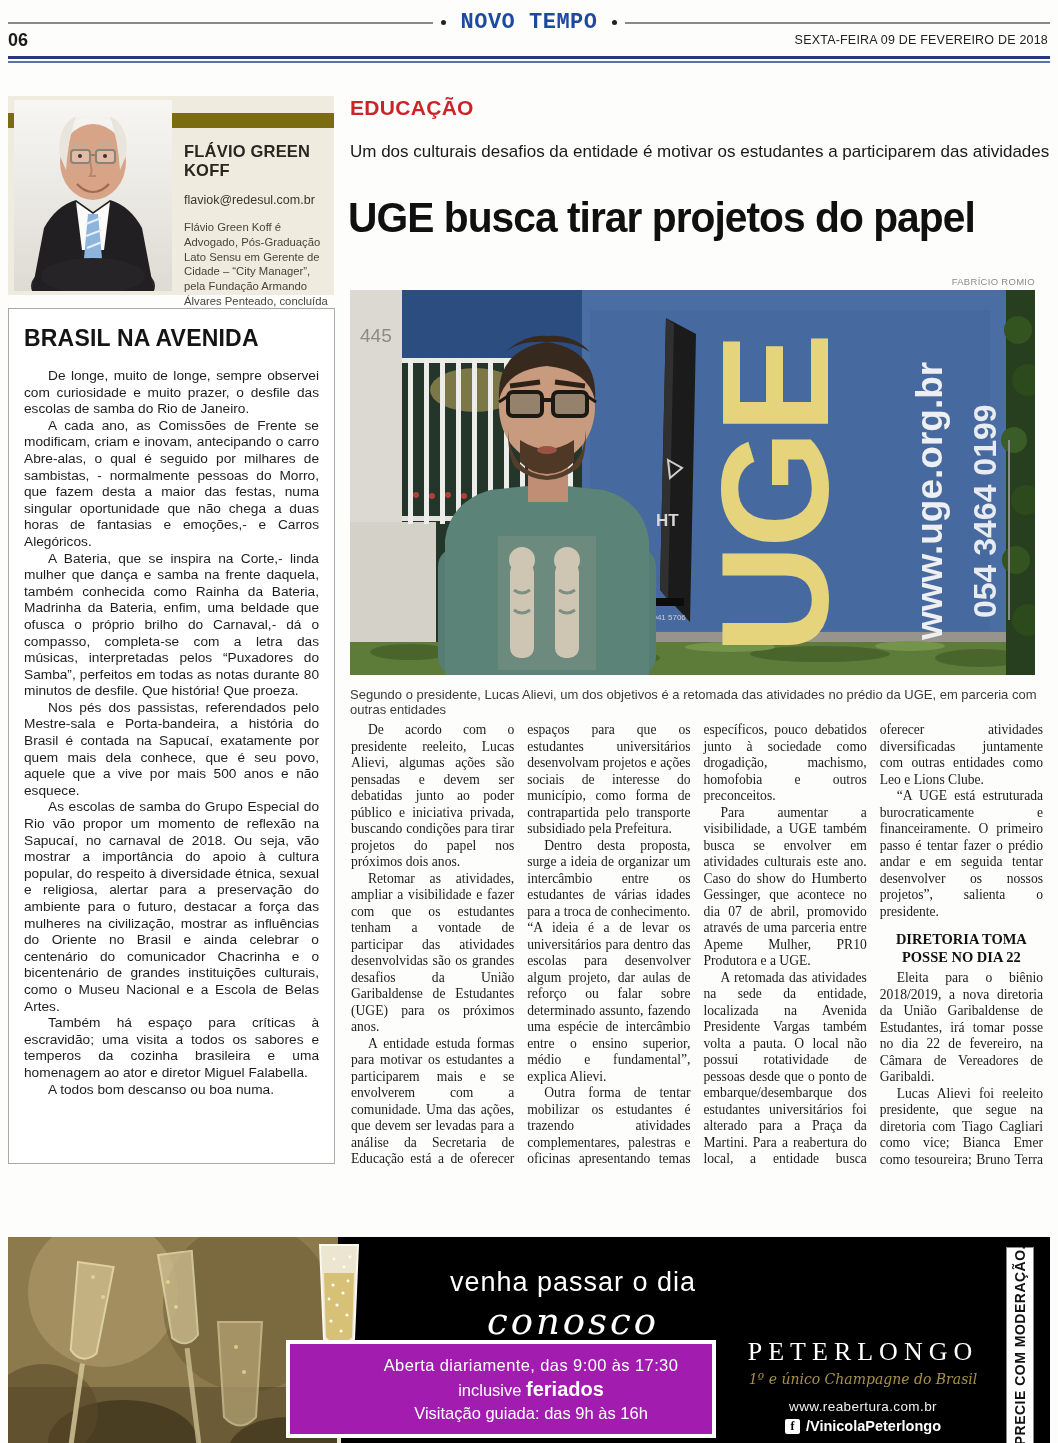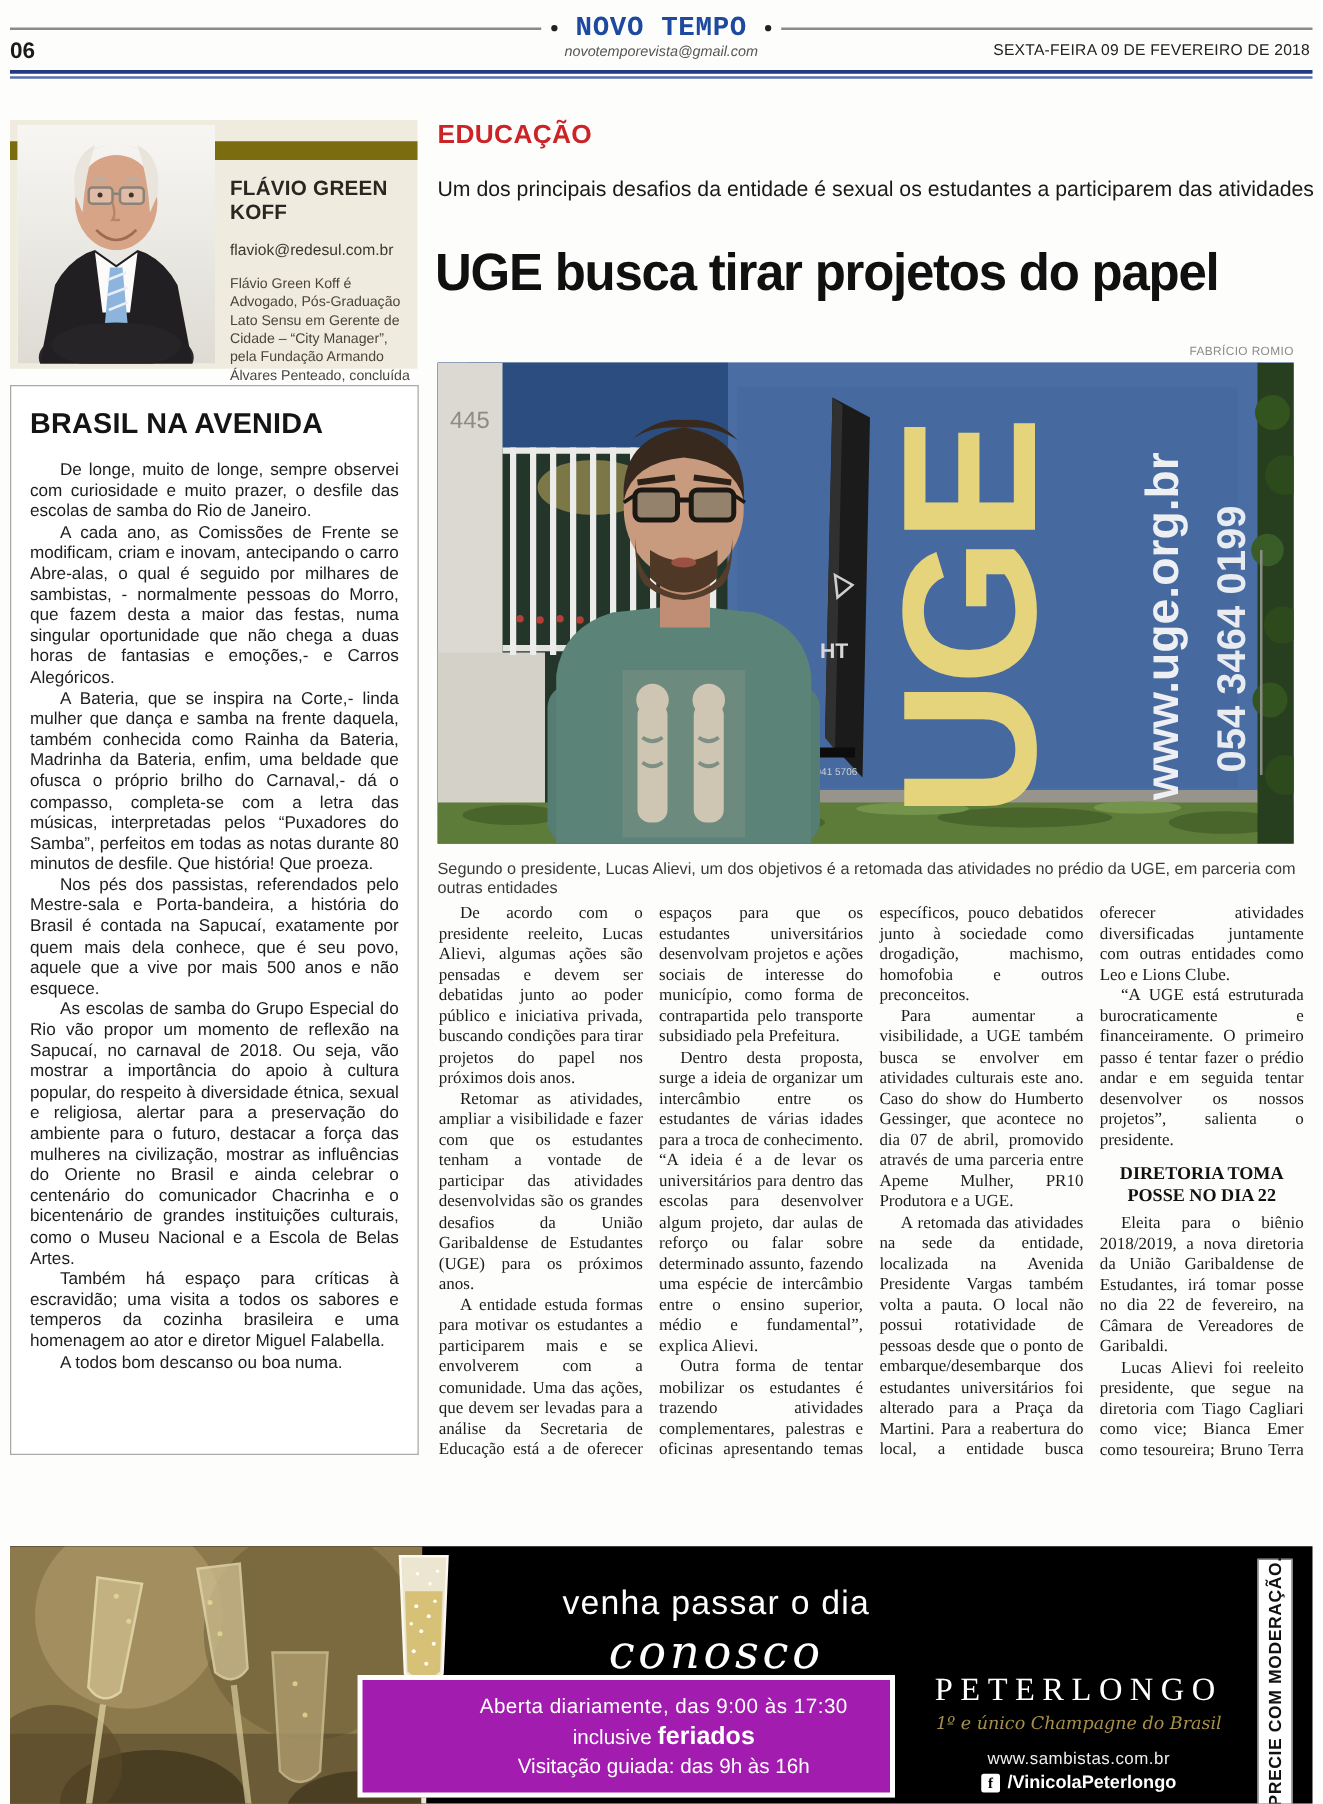--- a/index.html
+++ b/index.html
@@ -71,21 +71,20 @@
 <div class="page">
 
   <div class="masthead-row">
     <div class="mast-line"></div>
     <div class="mast-dot"></div>
     <div class="masthead">NOVO TEMPO</div>
     <div class="mast-dot"></div>
     <div class="mast-line"></div>
   </div>
   <div class="page-num">06</div>
-  <div class="header-email">novotemporevista@gmail.com</div>
   <div class="header-date">SEXTA-FEIRA 09 DE FEVEREIRO DE 2018</div>
   <div class="rule-a"></div>
   <div class="rule-b"></div>
 
   <div class="colbox">
     <div class="colbox-band"></div>
     <div class="colbox-photo">
       <svg width="158" height="191" viewBox="0 0 158 191">
         <defs>
           <linearGradient id="pbg" x1="0" y1="0" x2="0" y2="1">
@@ -130,21 +129,21 @@
     <p>De longe, muito de longe, sempre observei com curiosidade e muito prazer, o desfile das escolas de samba do Rio de Janeiro.</p>
     <p>A cada ano, as Comissões de Frente se modificam, criam e inovam, antecipando o carro Abre-alas, o qual é seguido por milhares de sambistas, - normalmente pessoas do Morro, que fazem desta a maior das festas, numa singular oportunidade que não chega a duas horas de fantasias e emoções,- e Carros Alegóricos.</p>
     <p>A Bateria, que se inspira na Corte,- linda mulher que dança e samba na frente daquela, também conhecida como Rainha da Bateria, Madrinha da Bateria, enfim, uma beldade que ofusca o próprio brilho do Carnaval,- dá o compasso, completa-se com a letra das músicas, interpretadas pelos “Puxadores do Samba”, perfeitos em todas as notas durante 80 minutos de desfile. Que história! Que proeza.</p>
     <p>Nos pés dos passistas, referendados pelo Mestre-sala e Porta-bandeira, a história do Brasil é contada na Sapucaí, exatamente por quem mais dela conhece, que é seu povo, aquele que a vive por mais 500 anos e não esquece.</p>
     <p>As escolas de samba do Grupo Especial do Rio vão propor um momento de reflexão na Sapucaí, no carnaval de 2018. Ou seja, vão mostrar a importância do apoio à cultura popular, do respeito à diversidade étnica, sexual e religiosa, alertar para a preservação do ambiente para o futuro, destacar a força das mulheres na civilização, mostrar as influências do Oriente no Brasil e ainda celebrar o centenário do comunicador Chacrinha e o bicentenário de grandes instituições culturais, como o Museu Nacional e a Escola de Belas Artes.</p>
     <p>Também há espaço para críticas à escravidão; uma visita a todos os sabores e temperos da cozinha brasileira e uma homenagem ao ator e diretor Miguel Falabella.</p>
     <p>A todos bom descanso ou boa numa.</p>
   </div>
 
   <div class="section-label">EDUCAÇÃO</div>
-  <div class="article-sub">Um dos principais desafios da entidade é sexual os estudantes a participarem das atividades</div>
+  <div class="article-sub">Um dos culturais desafios da entidade é motivar os estudantes a participarem das atividades</div>
   <div class="headline">UGE busca tirar projetos do papel</div>
   <div class="photo-credit">FABRÍCIO ROMIO</div>
 
   <div class="photo">
     <svg width="685" height="385" viewBox="0 0 685 385">
 
       <rect width="685" height="385" fill="#46699f"></rect>
       <rect x="230" y="0" width="430" height="360" fill="#4a6da3"></rect>
       <rect x="240" y="20" width="400" height="320" fill="#44679d" opacity="0.6"></rect>
 
@@ -328,21 +327,21 @@
       <div class="ad-invite-2">conosco</div>
     </div>
     <div class="ad-hours">
       <div class="ad-hours-l1">Aberta diariamente, das 9:00 às 17:30</div>
       <div class="ad-hours-l2"><span>inclusive </span><b>feriados</b></div>
       <div class="ad-hours-l3">Visitação guiada: das 9h às 16h</div>
     </div>
     <div class="ad-brand">
       <div class="ad-brand-name">PETERLONGO</div>
       <div class="ad-brand-tag">1º e único Champagne do Brasil</div>
-      <div class="ad-brand-web">www.sambistas.com.br</div>
+      <div class="ad-brand-web">www.reabertura.com.br</div>
       <div class="ad-brand-fb">
         <span class="fb-icon">f</span>
         <span>/VinicolaPeterlongo</span>
       </div>
     </div>
     <div class="ad-disclaimer">
       <span>APRECIE COM MODERAÇÃO.</span>
     </div>
   </div>
 

